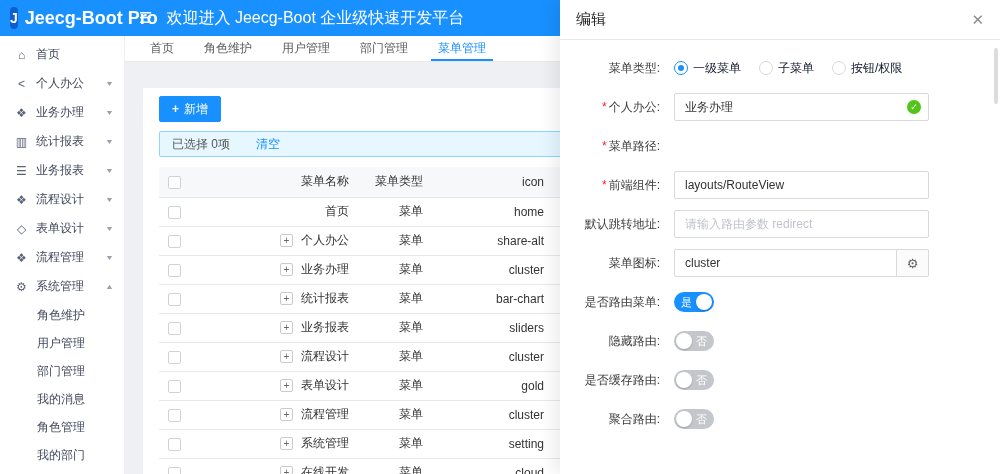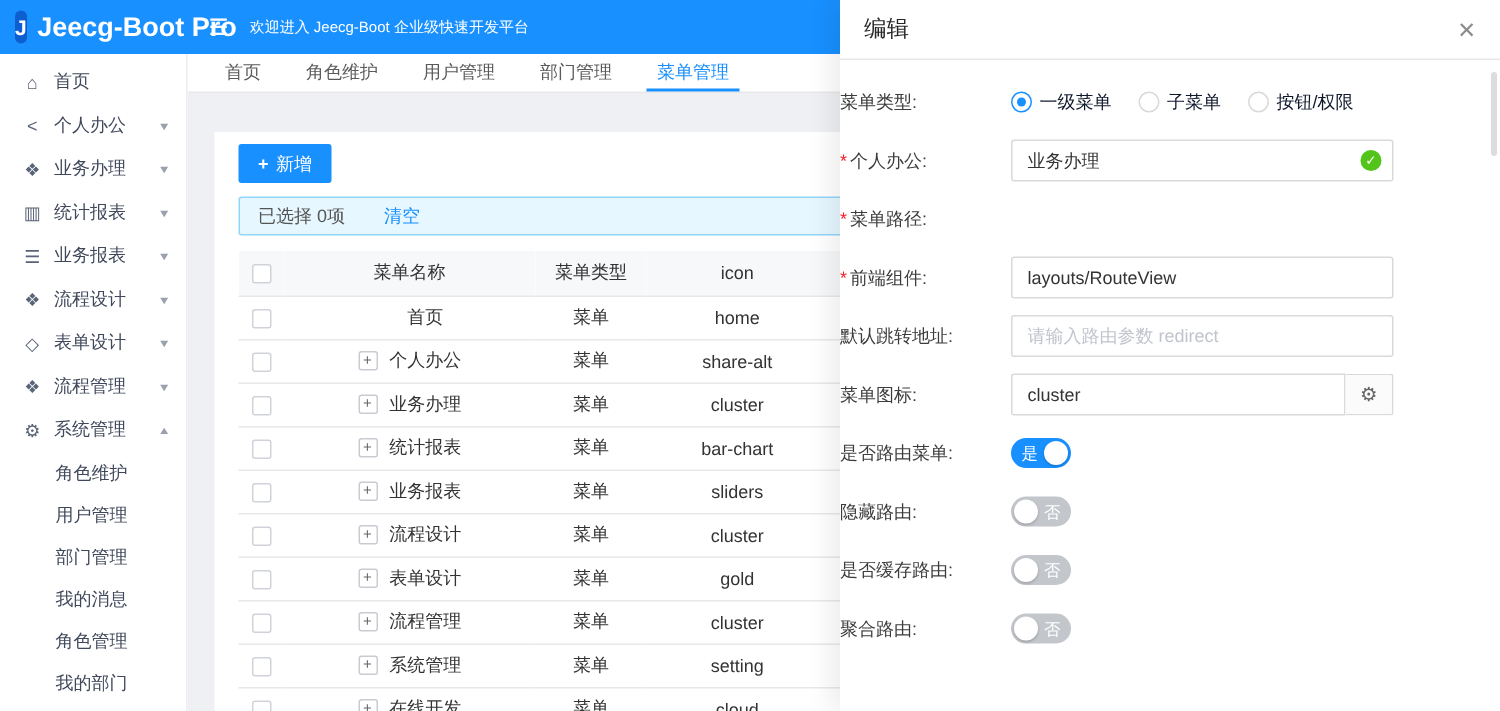--- a/index.html
+++ b/index.html
@@ -5,21 +5,21 @@
   * { margin:0; padding:0; box-sizing:border-box; }
   html,body { width:1000px; height:474px; overflow:hidden; }
   body { font-family:"Liberation Sans","DejaVu Sans",sans-serif; font-size:12px; color:#333; background:#f0f2f5; position:relative; }
 
   
   .topbar { position:absolute; top:0; left:0; width:1000px; height:36px; background:#1890ff; display:flex; align-items:center; z-index:5; }
   .logo-area { width:125px; height:36px; display:flex; align-items:center; padding-left:10px; }
   .logo-square { width:22px; height:22px; background:#0d5fd0; color:#fff; border-radius:4px; display:flex; align-items:center; justify-content:center; font-weight:bold; font-size:14px; }
   .app-name { color:#fff; font-weight:bold; font-size:18px; margin-left:7px; white-space:nowrap; }
   .fold-icon { color:#fff; font-size:15px; margin-left:14px; cursor:pointer; }
-  .welcome { color:#fff; font-size:10px; margin-left:14px; white-space:nowrap; }
+  .welcome { color:#fff; font-size:16px; margin-left:14px; white-space:nowrap; }
 
   
   .sidebar { position:absolute; top:36px; left:0; width:125px; bottom:0; background:#fff; border-right:1px solid #eceef2; overflow:hidden; padding-top:4px; z-index:2; }
   .side-item { height:29px; display:flex; align-items:center; padding:0 10px 0 14px; color:#40485b; cursor:pointer; white-space:nowrap; }
   .side-item .glyph { width:15px; margin-right:7px; color:#5a6478; font-size:12px; text-align:center; flex:0 0 auto; }
   .side-item .lbl { flex:1 1 auto; overflow:hidden; }
   .chev { color:#9aa1ad; font-size:9px; transform:scaleY(.8); }
   .side-sub { height:28px; display:flex; align-items:center; padding-left:37px; color:#40485b; cursor:pointer; white-space:nowrap; }
 
   
@@ -31,38 +31,38 @@
   .content { padding:26px 0 0 18px; height:calc(100% - 26px); }
   .card { background:#fff; height:100%; padding:8px 16px 0 16px; }
 
   .btn-add { display:inline-flex; align-items:center; height:26px; padding:0 12px; background:#1890ff; color:#fff; border:1px solid #1890ff; border-radius:2px; font-size:12px; cursor:pointer; gap:5px; }
   .btn-add .plus { font-size:12px; font-weight:bold; }
 
   .alert { margin-top:9px; height:26px; background:#e6f7ff; border:1px solid #91d5ff; border-radius:2px; display:flex; align-items:center; padding:0 12px; color:#555; }
   .alert .clear { color:#1890ff; margin-left:26px; cursor:pointer; }
 
   table.grid { width:100%; border-collapse:collapse; margin-top:10px; font-size:12px; table-layout:fixed; }
-  table.grid th, table.grid td { border-bottom:1px solid #e8e8e8; padding:0 8px; height:29px; text-align:center; font-weight:normal; white-space:nowrap; overflow:hidden; }
+  table.grid th, table.grid td { border-bottom:1px solid #e8e8e8; padding:0 8px; height:29px; text-align:right; font-weight:normal; white-space:nowrap; overflow:hidden; }
   table.grid thead th { background:#f7f8fa; color:#333; height:30px; }
   col.c-check { width:30px; } col.c-name { width:168px; } col.c-type { width:74px; } col.c-icon { width:121px; }
 
   .cbx { display:inline-block; width:13px; height:13px; border:1px solid #cfd3d9; border-radius:2px; background:#fff; vertical-align:middle; cursor:pointer; }
   .expander { display:inline-flex; align-items:center; justify-content:center; width:13px; height:13px; border:1px solid #c8ccd2; border-radius:2px; color:#666; font-size:10px; line-height:1; margin-right:8px; vertical-align:middle; cursor:pointer; background:#fff; }
   .expander-spacer { display:inline-block; width:21px; }
 
   
   .drawer { position:absolute; top:0; left:560px; width:440px; height:474px; background:#fff; z-index:10; box-shadow:-6px 0 16px rgba(0,0,0,.08); }
   .drawer-header { height:40px; border-bottom:1px solid #e8e8e8; display:flex; align-items:center; padding:0 16px; }
   .drawer-title { font-size:15px; font-weight:500; color:#262626; }
   .drawer-close { margin-left:auto; color:#8c8c8c; font-size:15px; cursor:pointer; }
   .drawer-body { padding:14px 0 0 0; height:calc(100% - 40px); overflow:hidden; position:relative; }
   .scroll-thumb { position:absolute; right:2px; top:8px; width:4px; height:56px; background:#dcdcdc; border-radius:2px; }
 
   .form-row { display:flex; align-items:center; height:28px; margin-bottom:11px; }
-  .form-label { width:100px; text-align:left; color:#3c3c3c; flex:0 0 auto; white-space:nowrap; }
+  .form-label { width:100px; text-align:right; color:#3c3c3c; flex:0 0 auto; white-space:nowrap; }
   .req { color:#f5222d; font-style:normal; margin-right:2px; }
   .control { margin-left:14px; position:relative; display:flex; align-items:center; }
   .ipt { width:255px; height:28px; border:1px solid #d9d9d9; border-radius:2px; padding:0 10px; font-size:12px; color:#333; outline:none; font-family:inherit; }
   .ipt::placeholder { color:#c0c4cc; }
   .ipt.with-check { padding-right:26px; }
   .ok-icon { position:absolute; right:8px; width:14px; height:14px; background:#52c41a; color:#fff; border-radius:50%; display:flex; align-items:center; justify-content:center; font-size:9px; }
   .ipt.addon-left { width:223px; border-top-right-radius:0; border-bottom-right-radius:0; }
   .addon { width:32px; height:28px; border:1px solid #d9d9d9; border-left:none; border-radius:0 2px 2px 0; background:#fbfbfb; display:flex; align-items:center; justify-content:center; color:#666; font-size:13px; cursor:pointer; }
   .ipt.short { width:115px; }
 

